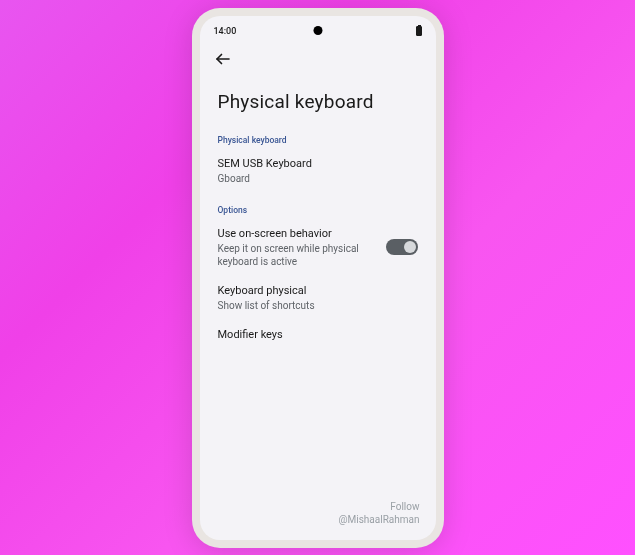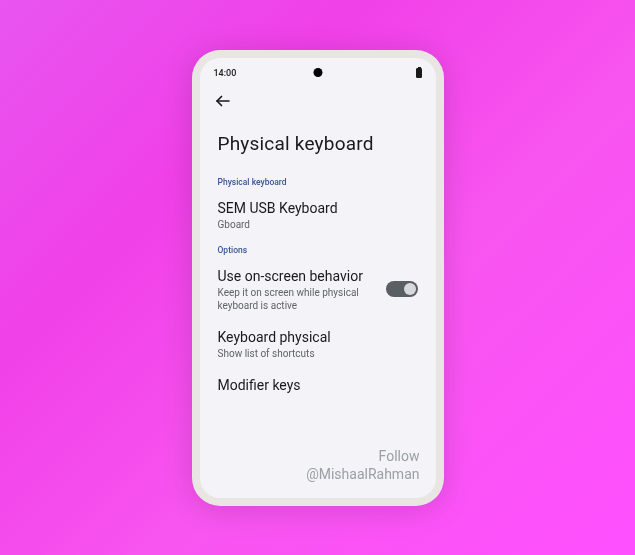--- a/index.html
+++ b/index.html
@@ -8,21 +8,21 @@
       height: 555px;
       background: linear-gradient(135deg, #e855f0 0%, #f040e8 30%, #f855f0 60%, #ff50ff 100%);
       display: flex;
       align-items: center;
       justify-content: center;
       font-family: Roboto, -apple-system, "Segoe UI", Arial, sans-serif;
       overflow: hidden;
     }
     .phone-frame {
       width: 252px;
-      height: 456px;
+      height: 540px;
       background: #e9e5e2;
       border-radius: 28px;
       padding: 8px;
       box-shadow: 0 4px 30px rgba(0,0,0,0.15);
       position: relative;
     }
     .screen {
       width: 100%;
       height: 100%;
       background: #f4f3f7;
@@ -93,21 +93,21 @@
     .list-item {
       padding: 8px 18px;
       display: flex;
       align-items: center;
       justify-content: space-between;
       gap: 10px;
       cursor: pointer;
     }
     .list-item-text { flex: 1; min-width: 0; }
     .list-item-title {
-      font-size: 14px;
+      font-size: 11px;
       color: #1a1a1a;
       line-height: 1.3;
     }
     .list-item-subtitle {
       font-size: 10px;
       color: #5f6368;
       line-height: 1.3;
       margin-top: 1px;
     }
     .toggle {
@@ -127,21 +127,21 @@
       width: 12px;
       height: 12px;
       background: #d7d9dc;
       border-radius: 50%;
     }
     .watermark {
       position: absolute;
       bottom: 14px;
       right: 16px;
       text-align: right;
-      font-size: 14px;
+      font-size: 10px;
       color: #9aa0a6;
       line-height: 1.3;
     }
   </style>
 </head>
 <body>
 
 <div class="phone-frame">
   <div class="screen">
     <div class="camera-hole"></div>
@@ -164,21 +164,21 @@
 
     <div class="section-header">Physical keyboard</div>
 
     <div class="list-item">
       <div class="list-item-text">
         <div class="list-item-title">SEM USB Keyboard</div>
         <div class="list-item-subtitle">Gboard</div>
       </div>
     </div>
 
-    <div class="section-header" style="">Options</div>
+    <div class="section-header" style="margin-top:6px">Options</div>
 
     <div class="list-item">
       <div class="list-item-text">
         <div class="list-item-title">Use on-screen behavior</div>
         <div class="list-item-subtitle">Keep it on screen while physical keyboard is active</div>
       </div>
       <div class="toggle"></div>
     </div>
 
     <div class="list-item">

